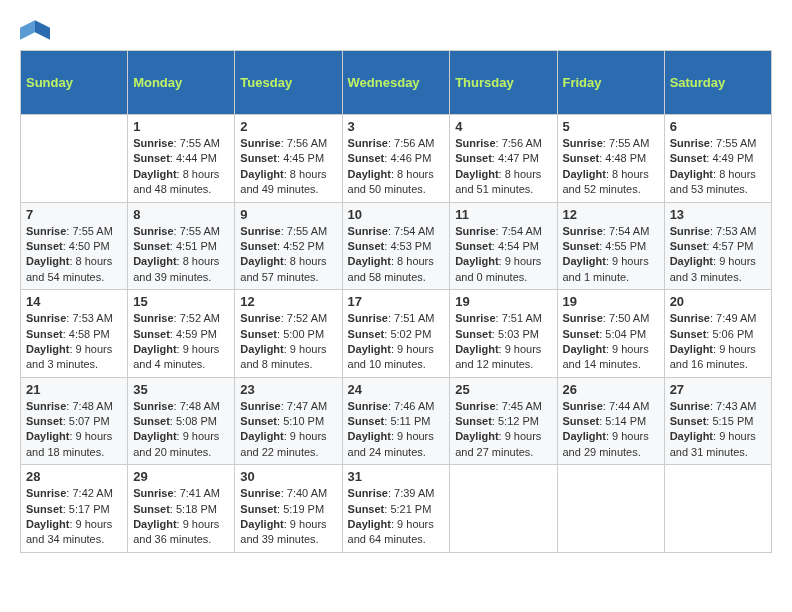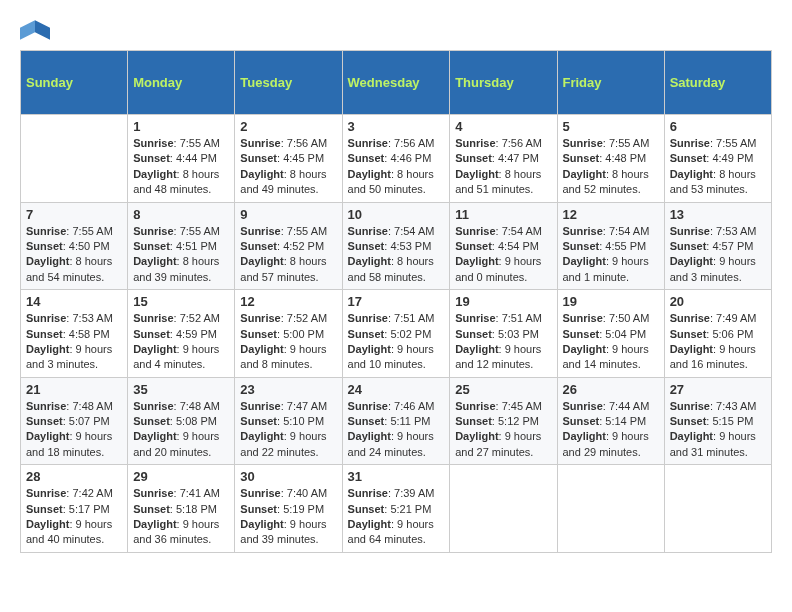--- a/index.html
+++ b/index.html
@@ -369,21 +369,21 @@
           </div>
         </td>
       </tr>
       <tr>
         <td>
           <span class="day-num">28</span>
           <div class="day-info">
             <div><strong>Sunrise</strong>: 7:42 AM</div>
             <div><strong>Sunset</strong>: 5:17 PM</div>
             <div><strong>Daylight</strong>: 9 hours</div>
-            <div>and 40 minutes.</div>
+            <div>and 34 minutes.</div>
           </div>
         </td>
         <td>
           <span class="day-num">29</span>
           <div class="day-info">
             <div><strong>Sunrise</strong>: 7:41 AM</div>
             <div><strong>Sunset</strong>: 5:18 PM</div>
             <div><strong>Daylight</strong>: 9 hours</div>
             <div>and 36 minutes.</div>
           </div>

